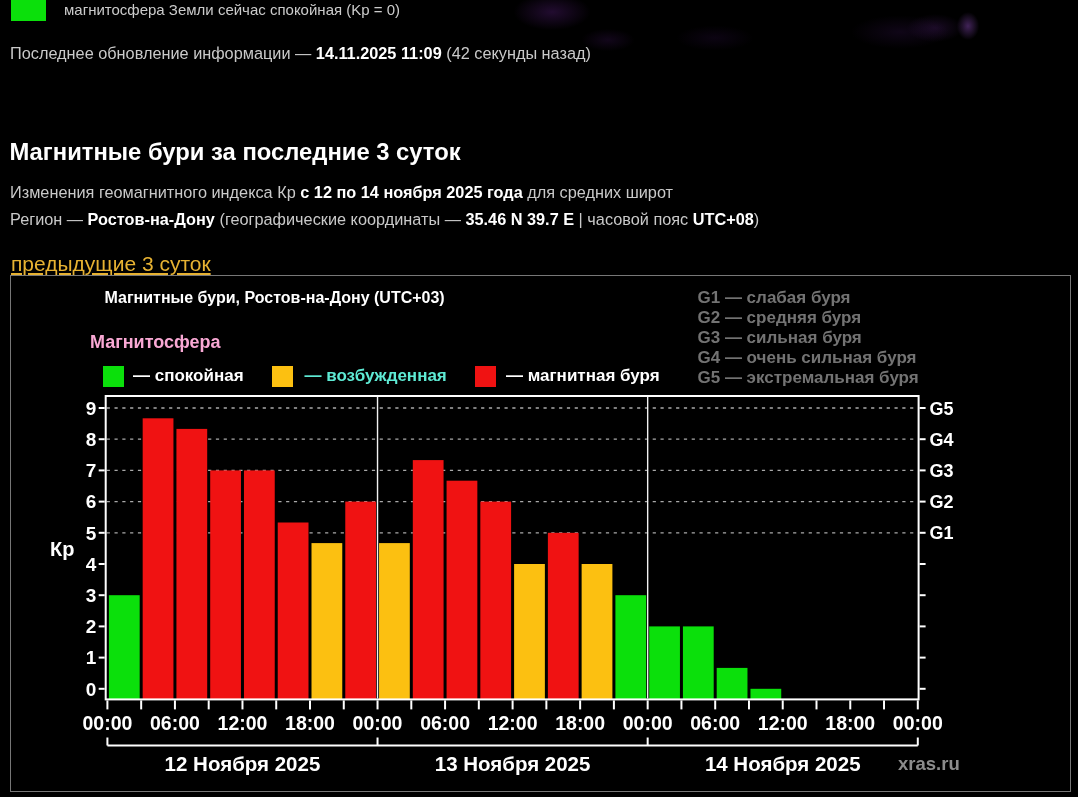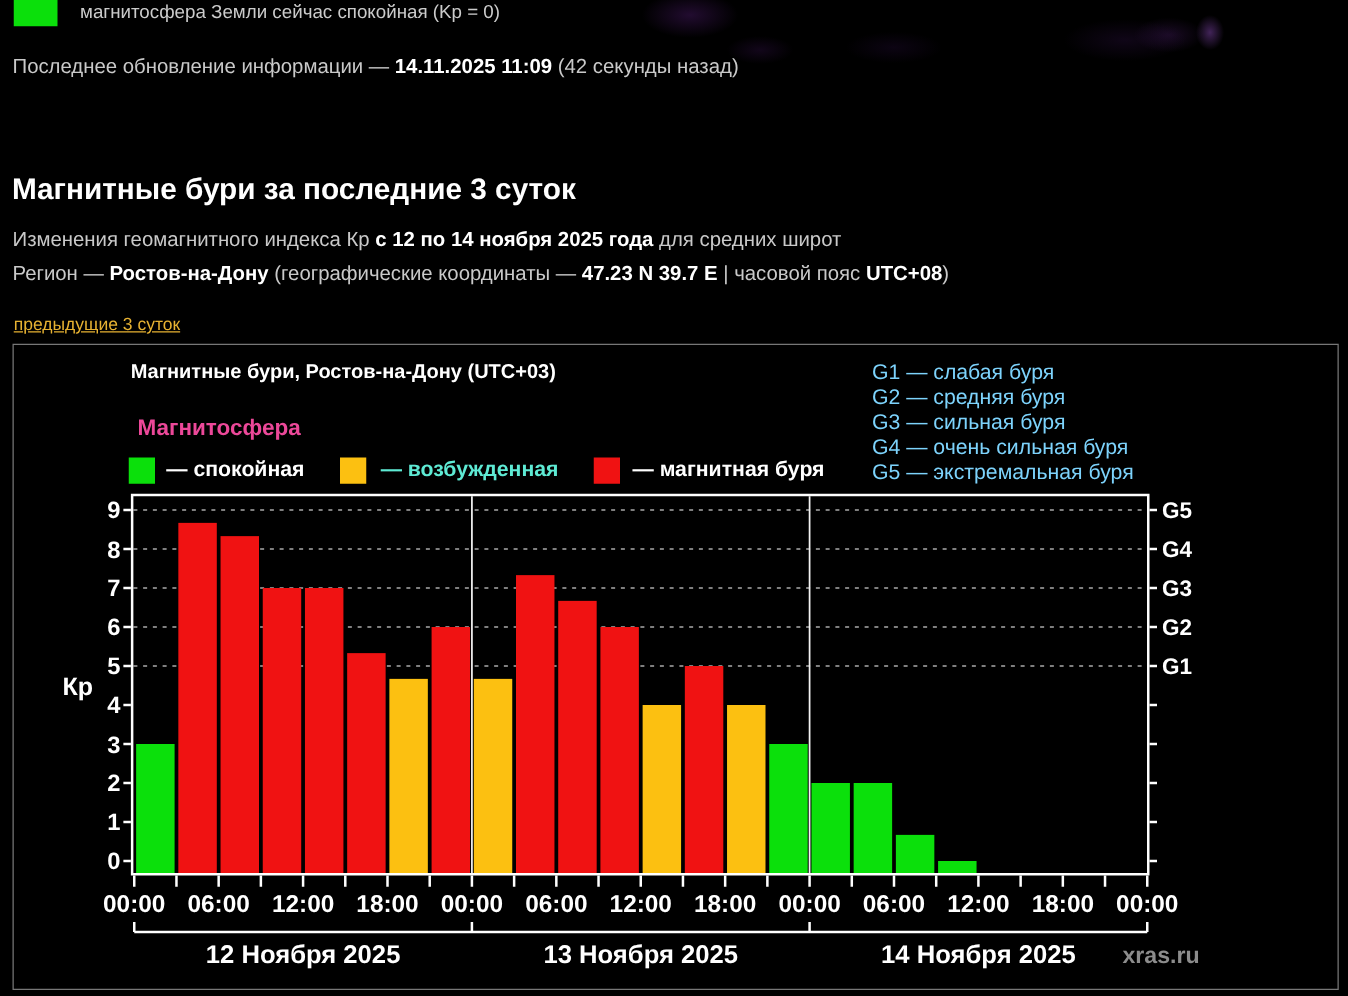--- a/index.html
+++ b/index.html
@@ -20,37 +20,37 @@
 
 <div class="abs" style="left:10.5px;top:-14px;width:35px;height:35px;background:#0be00b;"></div>
 <div class="abs" id="l1" style="left:64px;top:1px;font-size:15px;line-height:1.2;color:#cbcbcb;">магнитосфера Земли сейчас спокойная (Kр = 0)</div>
 
 <div class="abs" id="l2" style="left:10px;top:44px;font-size:16.3px;line-height:1.2;color:#c9c9c9;">Последнее обновление информации — <b>14.11.2025 11:09</b> (42 секунды назад)</div>
 
 <div class="abs" id="h1" style="left:9.5px;top:137.9px;font-size:23.8px;line-height:1.2;font-weight:bold;color:#fff;text-align:right;">Магнитные бури за последние 3 суток</div>
 
 <div class="abs" id="l3" style="left:10px;top:182.5px;font-size:16.3px;line-height:1.2;color:#c9c9c9;">Изменения геомагнитного индекса Кр <b>с 12 по 14 ноября 2025 года</b> для средних широт</div>
 
-<div class="abs" id="l4" style="left:10px;top:209.5px;font-size:16.3px;line-height:1.2;color:#c9c9c9;">Регион — <b>Ростов-на-Дону</b> (географические координаты — <b>47.23 N 39.7 E</b> | часовой пояс <b>UTC+08</b>)</div>
+<div class="abs" id="l4" style="left:10px;top:209.5px;font-size:16.3px;line-height:1.2;color:#c9c9c9;">Регион — <b>Ростов-на-Дону</b> (географические координаты — <b>35.46 N 39.7 E</b> | часовой пояс <b>UTC+08</b>)</div>
 
-<div class="abs" id="lnk" style="left:11px;top:251px;font-size:14px;line-height:1.2;color:#e7b232;text-decoration:underline;">предыдущие 3 суток</div>
+<div class="abs" id="lnk" style="left:11px;top:251px;font-size:21px;line-height:1.2;color:#e7b232;text-decoration:underline;">предыдущие 3 суток</div>
 
 <div class="abs" style="left:10px;top:275px;width:1059px;height:515px;border:1px solid #777;background:#000;"></div>
 
 <div class="abs" id="ct" style="left:104.5px;top:289px;font-size:16px;font-weight:bold;color:#fff;">Магнитные бури, Ростов-на-Дону (UTC+03)</div>
-<div class="abs" id="cm" style="left:110px;top:331.6px;font-size:18px;font-weight:bold;color:#ec4899;">Магнитосфера</div>
+<div class="abs" id="cm" style="left:90px;top:331.6px;font-size:18px;font-weight:bold;color:#f9a8d4;">Магнитосфера</div>
 
 <div class="abs" style="left:102.5px;top:365.5px;width:21.5px;height:21.5px;background:#0be00b;"></div>
 <div class="abs" id="lg1" style="left:133px;top:366px;font-size:17px;font-weight:bold;color:#fff;text-align:center;">— спокойная</div>
 <div class="abs" style="left:271.5px;top:365.5px;width:21.5px;height:21.5px;background:#fcc011;"></div>
 <div class="abs" id="lg2" style="left:304.5px;top:366px;font-size:17px;font-weight:bold;color:#5eead4;">— возбужденная</div>
 <div class="abs" style="left:474.5px;top:365.5px;width:21.5px;height:21.5px;background:#f01212;"></div>
 <div class="abs" id="lg3" style="left:506px;top:366px;font-size:17px;font-weight:bold;color:#fff;">— магнитная буря</div>
 
-<div class="abs" id="gleg" style="left:697.5px;top:288px;font-size:17px;font-weight:normal;color:#7dd3fc;line-height:20px;">
+<div class="abs" id="gleg" style="left:697.5px;top:288px;font-size:17px;font-weight:bold;color:#737373;line-height:20px;">
 G1 — слабая буря<br>
 G2 — средняя буря<br>
 G3 — сильная буря<br>
 G4 — очень сильная буря<br>
 G5 — экстремальная буря</div>
 
 <svg class="abs" style="left:0;top:0;" width="1078" height="797" viewBox="0 0 1078 797">
 <g id="plot">
 <line x1="106.70" y1="532.80" x2="917.60" y2="532.80" stroke="#a9a9a9" stroke-width="1.3" stroke-dasharray="3.2,4.6"></line>
 <line x1="106.70" y1="501.60" x2="917.60" y2="501.60" stroke="#a9a9a9" stroke-width="1.3" stroke-dasharray="3.2,4.6"></line>

